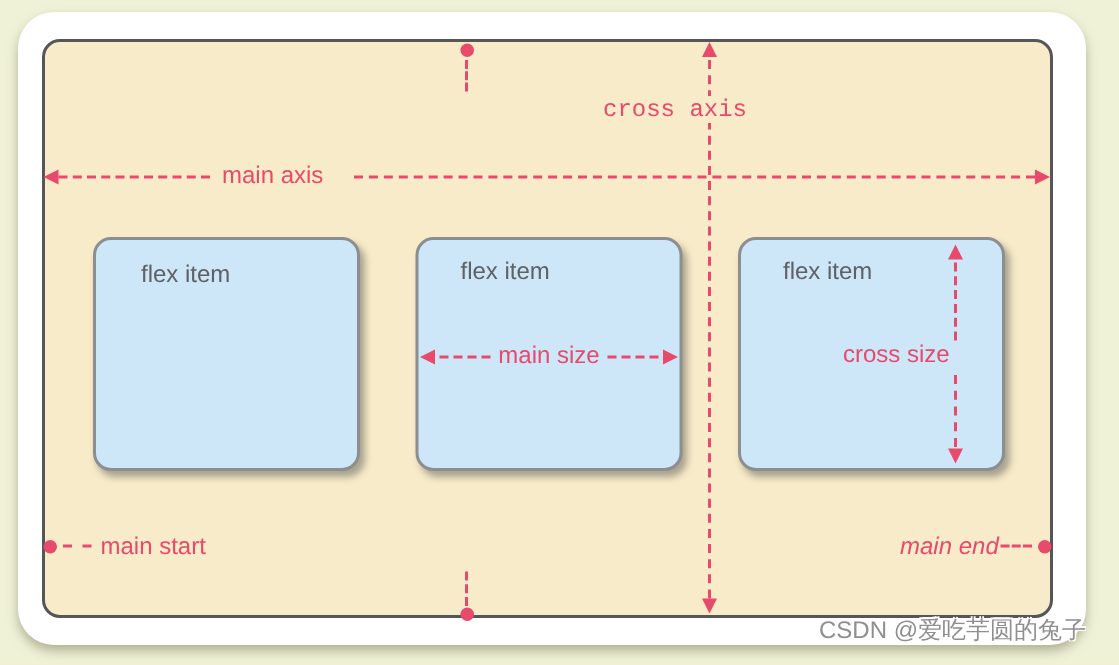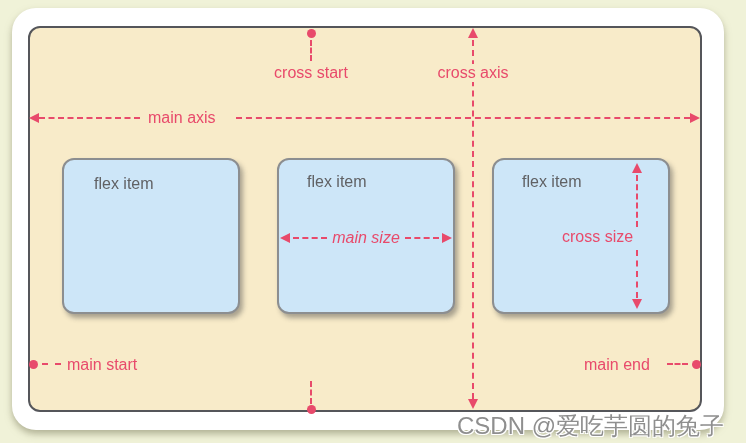--- a/index.html
+++ b/index.html
@@ -60,51 +60,50 @@
   .flex-item .item-label{position:absolute;left:30px;top:15px;font-size:16px;color:var(--label-gray);}
   .item-1{left:62px;}
   .item-2{left:277px;}
   .item-3{left:492px;}
   
   .main-size-row{
     position:absolute;left:280px;top:229px;width:172px;height:18px;
     display:flex;align-items:center;
   }
   .main-size-row .seg{flex:1;height:0;border-top:2px dashed var(--accent-pink);margin:0 3px;}
-  .main-size-row .txt{font-size:16px;color:var(--accent-pink);white-space:nowrap;padding:0 2px;font-style:italic;}
+  .main-size-row .txt{font-size:16px;color:var(--accent-pink);white-space:nowrap;padding:0 2px;}
   .inline-arr{width:0;height:0;flex:0 0 auto;}
   .watermark{
     position:absolute;right:22px;top:410px;
-    font-size:24px;color:var(--watermark-gray);white-space:nowrap;
+    font-size:16px;color:var(--watermark-gray);white-space:nowrap;
     text-shadow:-1px -1px 0 #fff,1px -1px 0 #fff,-1px 1px 0 #fff,1px 1px 0 #fff;
   }
 </style>
 </head>
 <body>
 
 <div class="page">
   <div class="card"></div>
 
   <div class="flex-container"></div>
 
 
   <div class="arr arr-left" style="left:29px;top:113px;"></div>
   <div class="dash-h" style="left:39px;top:117px;width:101px;"></div>
   <div class="pink-label" style="left:148px;top:109px;">main axis</div>
   <div class="dash-h" style="left:236px;top:117px;width:454px;"></div>
   <div class="arr arr-right" style="left:690px;top:113px;"></div>
 
   <div class="dot" style="left:307px;top:29px;"></div>
   <div class="dash-v" style="left:310px;top:40px;height:21px;"></div>
-  <div class="pink-label center120" style="left:251px;top:64px;">cross start</div>
 
   <div class="arr arr-up" style="left:468px;top:28px;"></div>
   <div class="dash-v" style="left:472px;top:40px;height:359px;"></div>
   <div class="arr arr-down" style="left:468px;top:399px;"></div>
-  <div class="pink-label center120" style="left:413px;top:64px;background:var(--container-bg);">cross axis</div>
+  <div class="pink-label center120" style="left:390px;top:64px;background:var(--container-bg);font-family:Liberation Mono, monospace;">cross axis</div>
 
   <div class="flex-item item-1">
     <div class="item-label">flex item</div>
   </div>
   <div class="flex-item item-2">
   </div>
   <div class="flex-item item-3">
   </div>
   <div class="gray-label" style="left:307px;top:173px;">flex item</div>
   <div class="gray-label" style="left:522px;top:173px;">flex item</div>
@@ -123,18 +122,18 @@
   <div class="dash-v" style="left:636px;top:250px;height:48px;"></div>
   <div class="arr arr-down" style="left:632px;top:299px;"></div>
 
   <div class="dot" style="left:29px;top:360px;"></div>
   <div class="dash-h" style="left:42px;top:363px;width:19px;"></div>
   <div class="pink-label" style="left:67px;top:356px;">main start</div>
 
   <div class="dash-v" style="left:310px;top:381px;height:23px;"></div>
   <div class="dot" style="left:307px;top:405px;"></div>
 
-  <div class="pink-label" style="left:584px;top:356px;">main end</div>
+  <div class="pink-label" style="left:600px;top:356px;font-style:italic;">main end</div>
   <div class="dash-h" style="left:667px;top:363px;width:21px;"></div>
   <div class="dot" style="left:692px;top:360px;"></div>
 
   <div class="watermark">CSDN @爱吃芋圆的兔子</div>
 </div>
 
 </body></html>

